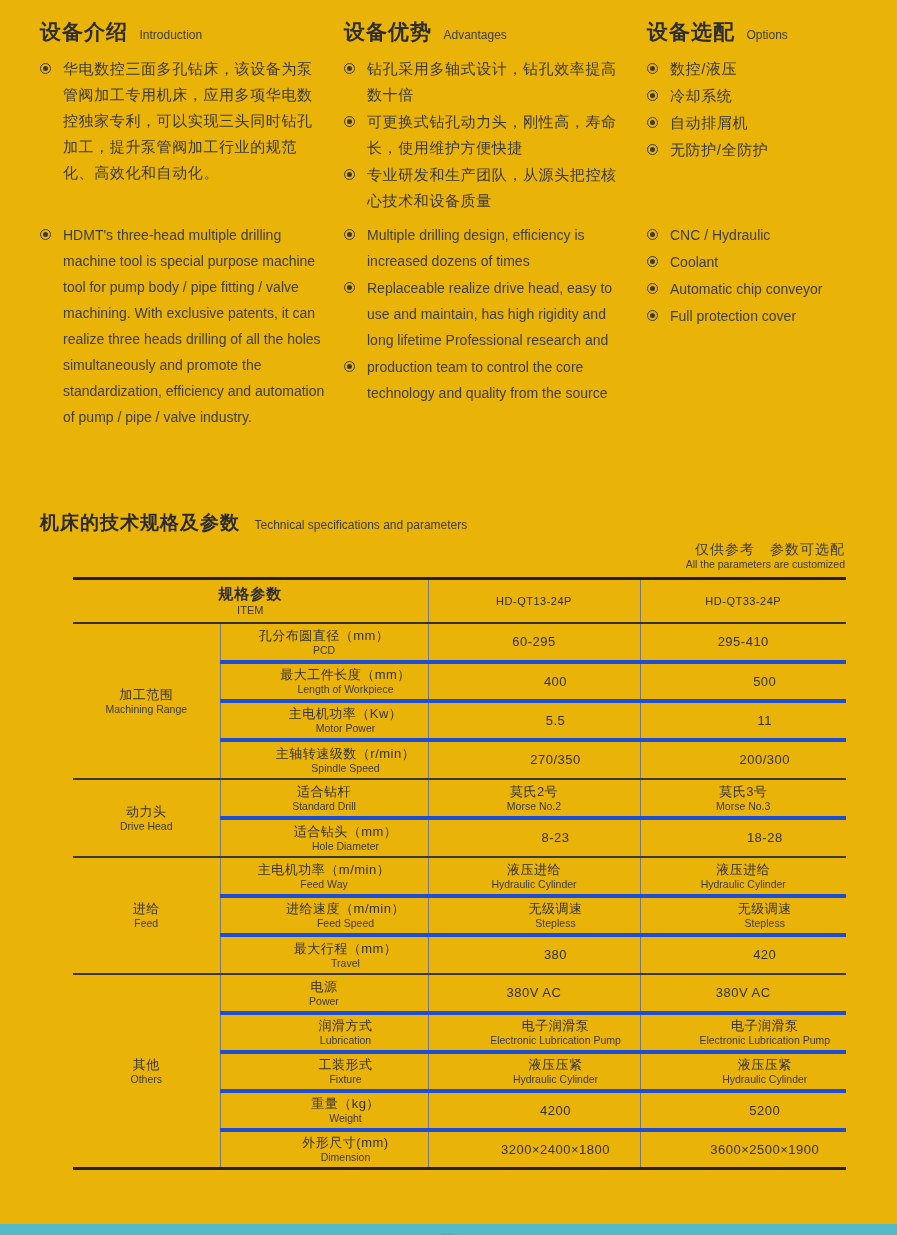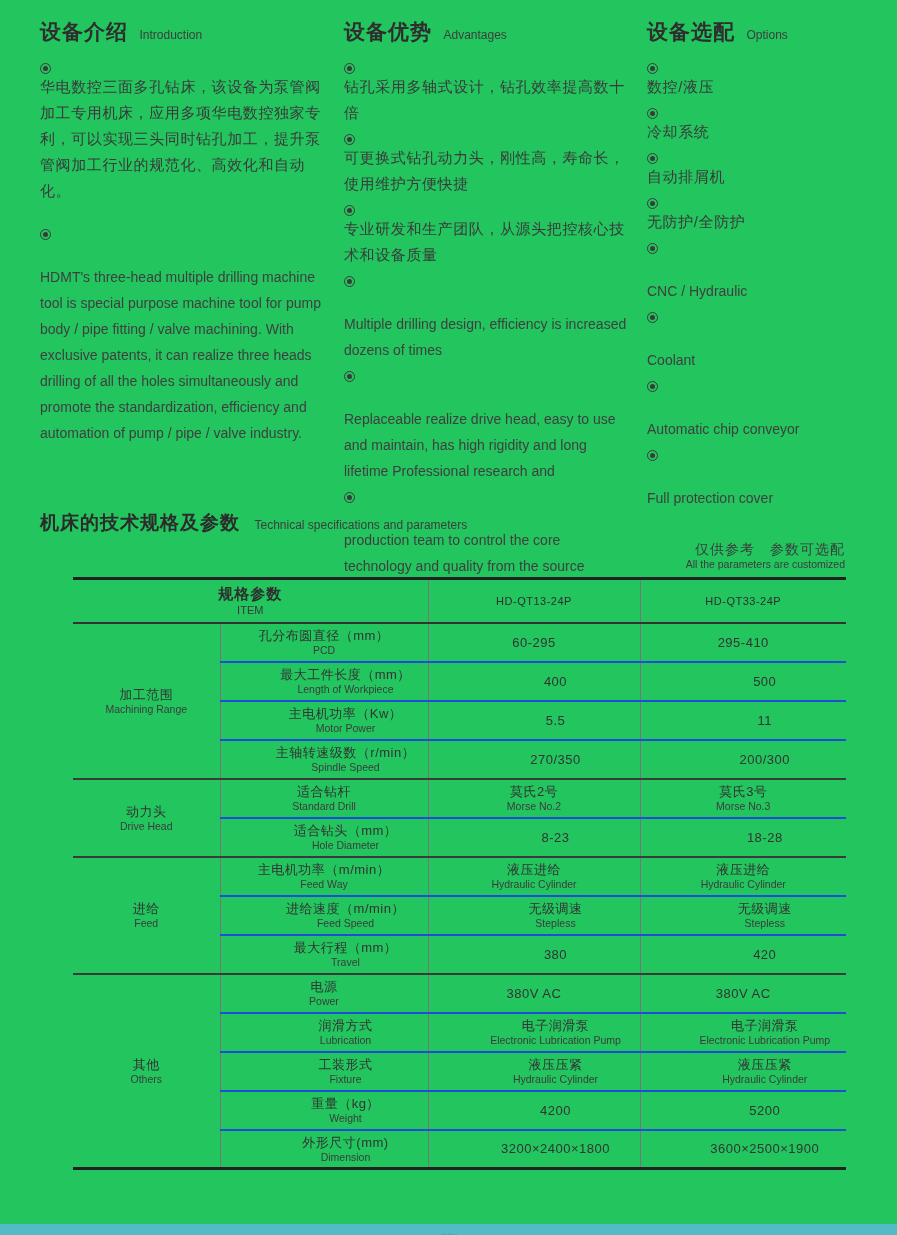--- a/index.html
+++ b/index.html
@@ -2,48 +2,48 @@
 <html><head>
 <meta charset="utf-8">
 <style>
   * { margin:0; padding:0; box-sizing:border-box; }
   html,body { background:#ffffff; }
   body {
     width:897px; height:1235px;
     font-family:"Liberation Sans","DejaVu Sans",sans-serif;
     color:#383838; position:relative; overflow:hidden;
   }
-  .page { position:relative; width:897px; height:1235px; background:#22c55e; }
+  .page { position:relative; width:897px; height:1235px; background:#eab308; }
 
   
   .columns {
     display:grid;
     grid-template-columns:288px 287px 1fr;
     column-gap:16px;
     padding:18px 8px 0 40px;
     height:494px;
   }
   .sec-title { margin-bottom:10px; white-space:nowrap; }
   .sec-title .zh { font-size:21px; font-weight:700; color:#2e2e2e; letter-spacing:1px; }
   .sec-title .en { font-size:12px; color:#3d3d3d; margin-left:7px; }
 
   ul.blist { list-style:none; }
   ul.zh-list { min-height:166px; }
-  li.bitem { display:flex; align-items:flex-start; margin-bottom:1px;flex-direction:column; }
+  li.bitem { display:flex; align-items:flex-start; margin-bottom:1px; }
   .bullet {
     flex:0 0 auto; width:11px; height:11px;
     border:1.6px solid #3a3a3a; border-radius:50%;
     position:relative; margin:7px 12px 0 0;
   }
   .bullet::after {
     content:""; position:absolute; left:2px; top:2px; right:2px; bottom:2px;
     background:#3a3a3a; border-radius:50%;
   }
   .zh-list .btext { font-size:15px; line-height:26px; letter-spacing:0.6px; color:#3a3a3a; }
-  .en-list .btext { font-size:14px; line-height:26px; color:#3f3f3f;margin-top:24px; }
+  .en-list .btext { font-size:14px; line-height:26px; color:#3f3f3f; }
 
   
   .spec-title { margin:16px 0 0 40px; height:30px; white-space:nowrap; }
   .spec-title .zh { font-size:19px; font-weight:700; color:#2b2b2b; letter-spacing:1px; }
   .spec-title .en { font-size:12px; color:#3d3d3d; margin-left:10px;margin-top:12px; }
   .spec-note { margin:2px 52px 0 0; text-align:right; }
   .spec-note .nzh { font-size:14px; color:#3c3c3c; line-height:15px; letter-spacing:1px; }
   .spec-note .nen { font-size:10.5px; color:#3c3c3c; line-height:14px; }
 
   
@@ -53,21 +53,21 @@
     border-top:3px solid #222; border-bottom:3px solid #222;
   }
   table.spec th, table.spec td { text-align:center; vertical-align:middle; padding:2px 4px; }
   thead tr { height:44px; }
   tbody tr { height:39px; }
   thead th { border-bottom:2px solid #333; font-weight:400; }
   .h-zh { font-size:15px; font-weight:700; color:#2e2e2e; letter-spacing:1px; line-height:18px; }
   .h-en { font-size:11px; color:#3a3a3a; line-height:14px; }
   .h-model { font-size:11px; color:#2e2e2e; letter-spacing:0.5px; }
   td.icell, td.vcell, th.vhead { border-left:1px solid #777; }
-  tbody tr.rsep td { border-top:2px solid #1d4ed8;padding-left:47px; }
+  tbody tr.rsep td { border-top:4px solid #1d4ed8;padding-left:47px; }
   tbody tr.gstart td { border-top:2px solid #3a3a3a; }
   .g-zh { font-size:13px; color:#333; line-height:17px; letter-spacing:0.5px; }
   .g-en { font-size:10.5px; color:#3c3c3c; line-height:13px; }
   .c-zh { font-size:13px; color:#333; line-height:17px; letter-spacing:0.5px; }
   .c-en { font-size:10.5px; color:#3c3c3c; line-height:13px; }
   .c-en:empty { display:none; }
 
   
   .footer-bar {
     position:absolute; left:0; bottom:0; width:897px; height:11px;

